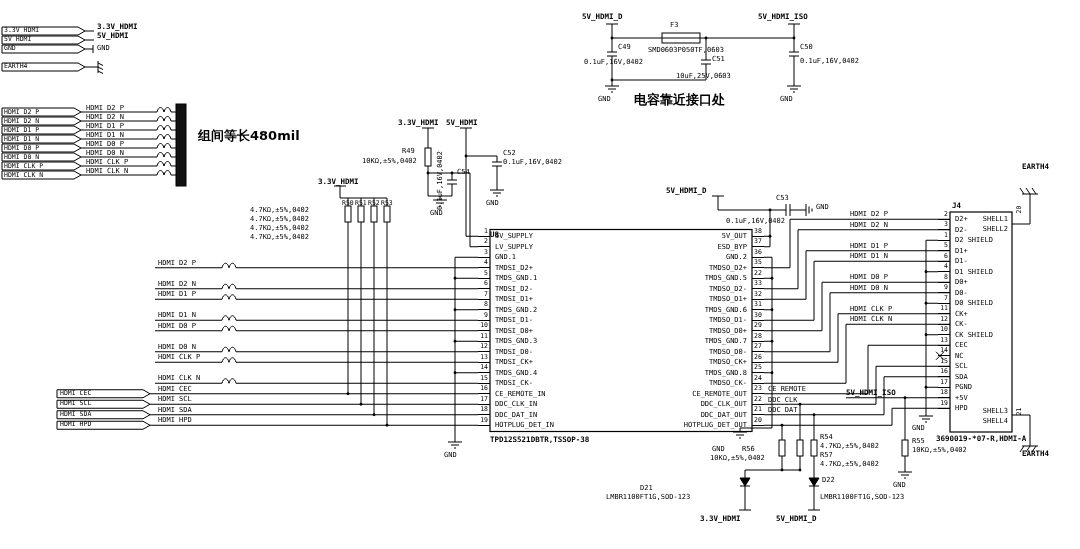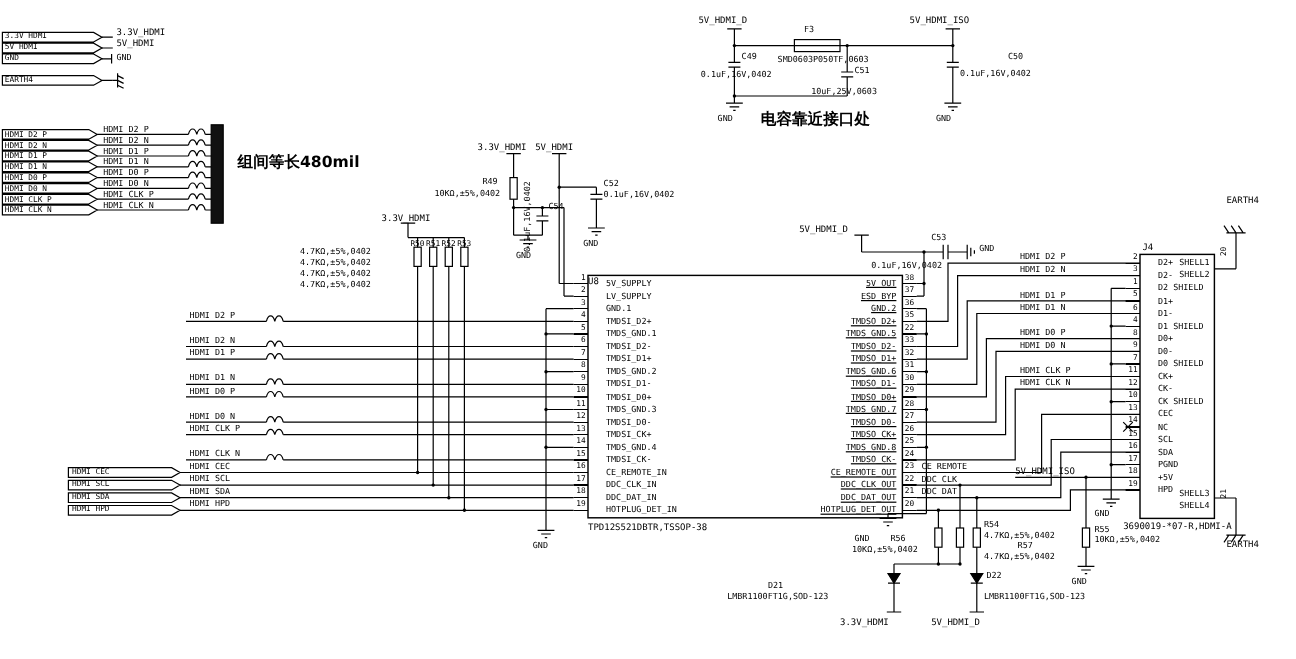--- a/index.html
+++ b/index.html
@@ -1,35 +1,35 @@
 <!DOCTYPE html>
 <html><head>
 <meta charset="utf-8">
 <title>HDMI ESD Schematic</title>
 <style>
   html,body{margin:0;padding:0;background:#fff;}
   #canvas{position:relative;width:1080px;height:549px;background:#ffffff;overflow:hidden;
           font-family:"DejaVu Sans Mono",monospace;color:#000;}
   svg{position:absolute;left:0;top:0;}
   .lbl{position:absolute;font:7px/8px "DejaVu Sans Mono",monospace;white-space:nowrap;color:#000;}
-  .f75{font-size:7.5px;line-height:8.5px;}
+  .f75{font-size:7.5px;line-height:8.5px;font-weight:bold;}
   .f65{font-size:6.5px;line-height:7.5px;}
   .note{position:absolute;font-weight:bold;font-size:13px;line-height:16px;
         font-family:"DejaVu Sans",sans-serif;white-space:nowrap;color:#000;}
   .vlbl{position:absolute;font:7px/8px "DejaVu Sans Mono",monospace;white-space:nowrap;
         transform:rotate(-90deg);transform-origin:0 0;}
   .rot{position:absolute;font:6.5px/7px "DejaVu Sans Mono",monospace;white-space:nowrap;
        transform:rotate(-90deg);}
   .shell{position:absolute;width:44px;text-align:right;font:7px/8px "DejaVu Sans Mono",monospace;white-space:nowrap;}
   
   .pins{position:absolute;width:130px;}
   .prow{position:relative;height:10.5px;font:7px/10.5px "DejaVu Sans Mono",monospace;white-space:nowrap;}
   .pins-left .pnum{position:absolute;left:-14px;top:-3.5px;width:12px;text-align:right;font-size:6.5px;line-height:7px;}
-  .pins-left .pname{padding-left:15px;}
-  .pins-right{width:120px;text-decoration:underline;}
+  .pins-left .pname{padding-left:5px;}
+  .pins-right{width:120px;}
   .pins-right .prow{text-align:right;}
   .pins-right .pnum{position:absolute;right:-14px;top:-3.5px;width:12px;text-align:left;font-size:6.5px;line-height:7px;}
   .pins-right .pname{padding-right:5px;}
   
   .stubs{position:absolute;width:12px;
     background:repeating-linear-gradient(to bottom,transparent 0,transparent 4.75px,#000 4.75px,#000 5.75px,transparent 5.75px,transparent 10.5px);}
   
   #hdmi-rows{position:absolute;left:0;top:107.5px;width:180px;}
   .hrow{position:relative;height:9px;}
   .hrow .p{position:absolute;left:4px;top:1px;font-size:6.5px;line-height:7px;white-space:nowrap;}
@@ -247,21 +247,21 @@
   <div class="lbl" style="left:444px;top:451px">GND</div>
 
   <div class="lbl f75" style="left:582px;top:13px">5V_HDMI_D</div>
   <div class="lbl" style="left:670px;top:21px">F3</div>
   <div class="lbl" style="left:648px;top:46px">SMD0603P050TF,0603</div>
   <div class="lbl f75" style="left:758px;top:13px">5V_HDMI_ISO</div>
   <div class="lbl" style="left:618px;top:43px">C49</div>
   <div class="lbl" style="left:584px;top:58px">0.1uF,16V,0402</div>
   <div class="lbl" style="left:712px;top:55px">C51</div>
   <div class="lbl" style="left:676px;top:72px">10uF,25V,0603</div>
-  <div class="lbl" style="left:840px;top:43px">C50</div>
+  <div class="lbl" style="left:800px;top:43px">C50</div>
   <div class="lbl" style="left:800px;top:57px">0.1uF,16V,0402</div>
   <div class="lbl" style="left:598px;top:95px">GND</div>
   <div class="lbl" style="left:780px;top:95px">GND</div>
 
   <div class="lbl f75" style="left:666px;top:187px">5V_HDMI_D</div>
   <div class="lbl" style="left:776px;top:194px">C53</div>
   <div class="lbl" style="left:726px;top:217px">0.1uF,16V,0402</div>
   <div class="lbl" style="left:816px;top:203px">GND</div>
 
   <div class="lbl f75" style="left:490px;top:231px">U8</div>
@@ -492,21 +492,21 @@
   <div class="rot" style="left:1016px;top:408px">21</div>
   <div class="lbl f75" style="left:1022px;top:163px">EARTH4</div>
   <div class="lbl f75" style="left:1022px;top:450px">EARTH4</div>
   <div class="lbl" style="left:912px;top:424px">GND</div>
 
   <div class="lbl" style="left:712px;top:445px">GND</div>
   <div class="lbl" style="left:742px;top:445px">R56</div>
   <div class="lbl" style="left:710px;top:454px">10KΩ,±5%,0402</div>
   <div class="lbl" style="left:820px;top:433px">R54</div>
   <div class="lbl" style="left:820px;top:442px">4.7KΩ,±5%,0402</div>
-  <div class="lbl" style="left:848px;top:451px">R57</div>
+  <div class="lbl" style="left:820px;top:451px">R57</div>
   <div class="lbl" style="left:820px;top:460px">4.7KΩ,±5%,0402</div>
   <div class="lbl" style="left:912px;top:437px">R55</div>
   <div class="lbl" style="left:912px;top:446px">10KΩ,±5%,0402</div>
   <div class="lbl" style="left:893px;top:481px">GND</div>
   <div class="lbl" style="left:640px;top:484px">D21</div>
   <div class="lbl" style="left:606px;top:493px">LMBR1100FT1G,SOD-123</div>
   <div class="lbl" style="left:822px;top:476px">D22</div>
   <div class="lbl" style="left:820px;top:493px">LMBR1100FT1G,SOD-123</div>
   <div class="lbl f75" style="left:700px;top:515px">3.3V_HDMI</div>
   <div class="lbl f75" style="left:776px;top:515px">5V_HDMI_D</div>

